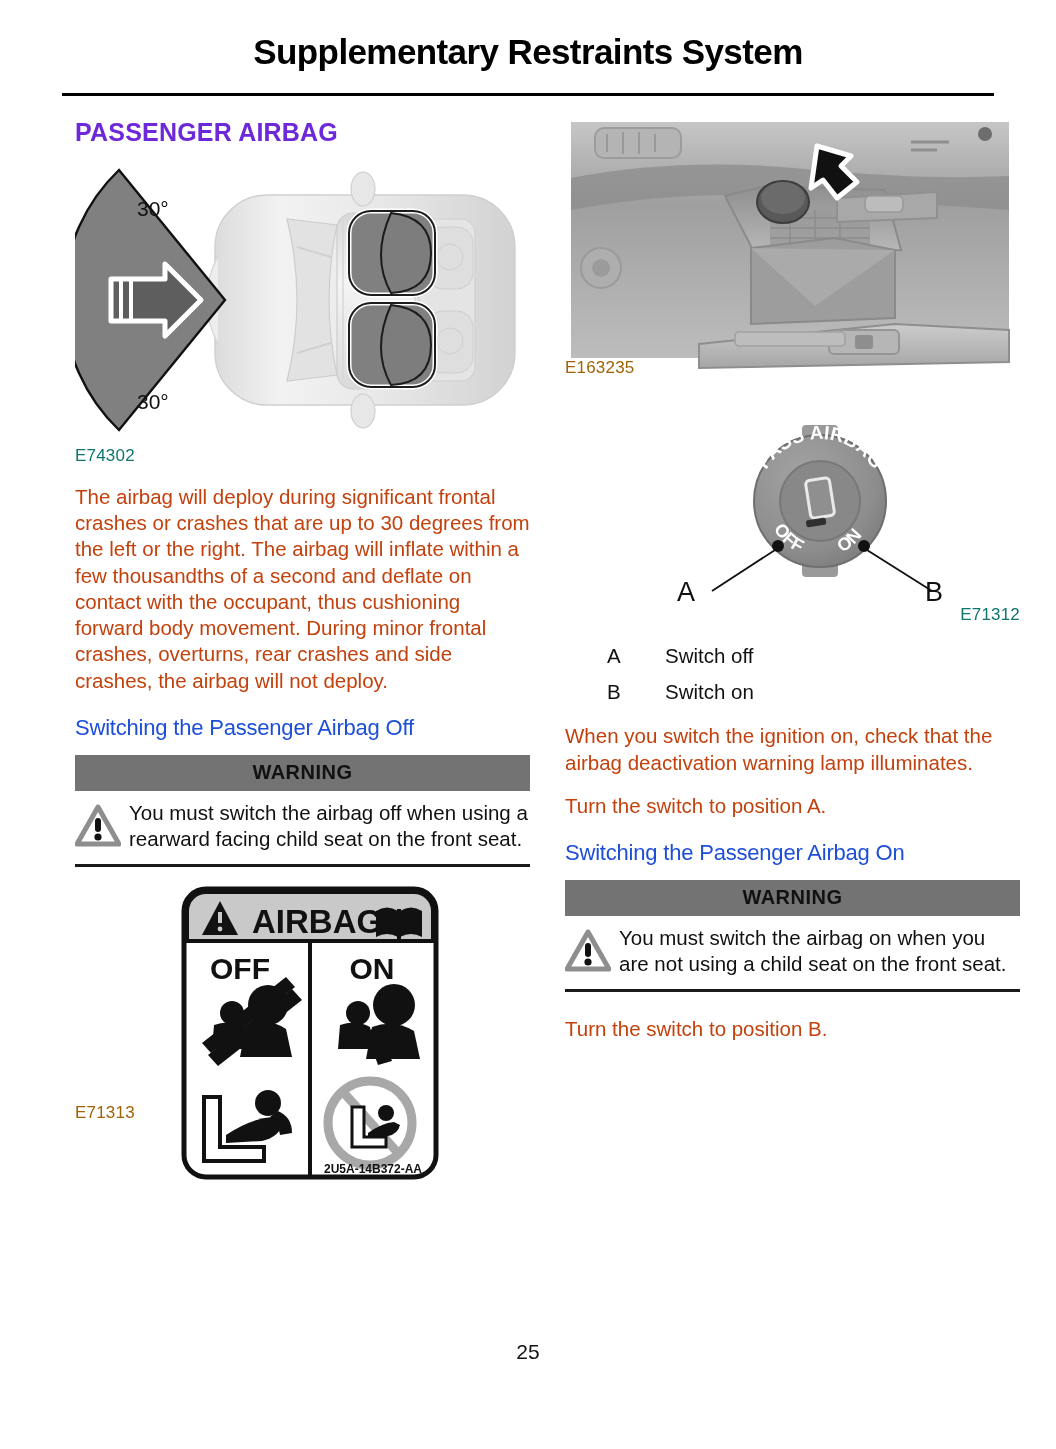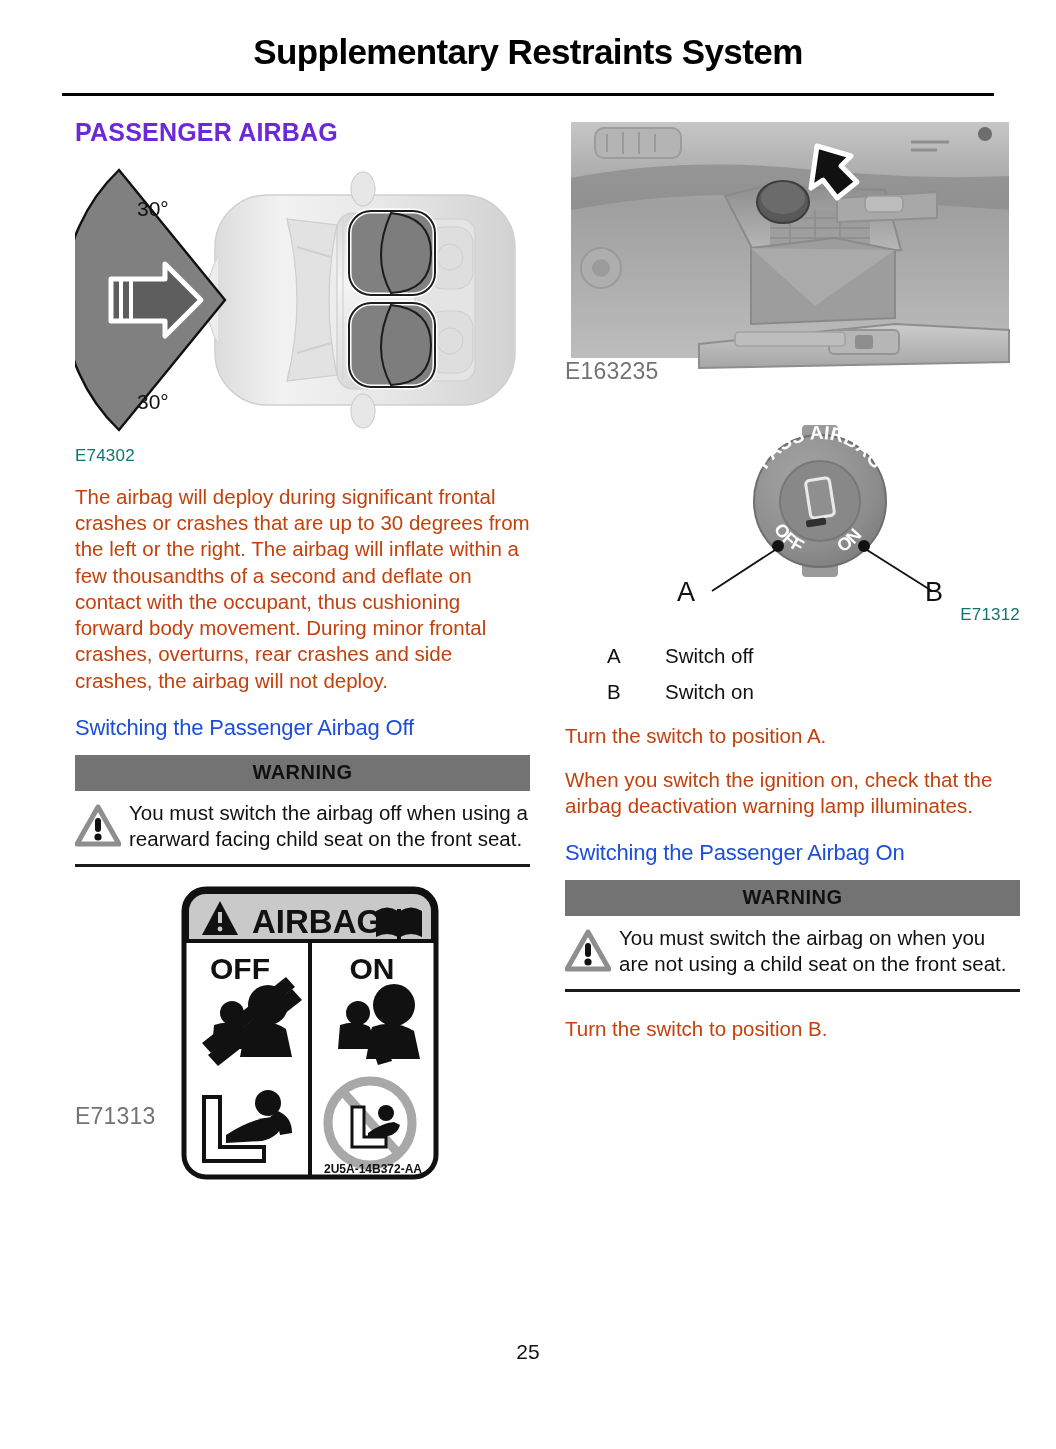--- a/index.html
+++ b/index.html
@@ -145,23 +145,23 @@
     left: 0;
     top: 1340px;
     width: 1056px;
     text-align: center;
     font-size: 21px;
     color: #111;
   }
 
   .figid-abs {
     position: absolute;
-    font-size: 23px;
+    font-size: 17px;
     letter-spacing: 0.2px;
-    color: #737373;
+    color: #a16207;
   }
 </style>
 </head>
 <body>
 
 <div class="page-header">
   <div class="title">Supplementary Restraints System</div>
 </div>
 <div class="header-rule"></div>
 
@@ -417,23 +417,23 @@
     <div class="defrow">
       <div class="defkey">A</div>
       <div class="defval">Switch off</div>
     </div>
     <div class="defrow">
       <div class="defkey">B</div>
       <div class="defval">Switch on</div>
     </div>
   </div>
 
+  <p class="body">When you switch the ignition on, check that the airbag deactivation warning lamp illuminates.</p>
+
   <p class="body">Turn the switch to position A.</p>
-
-  <p class="body">When you switch the ignition on, check that the airbag deactivation warning lamp illuminates.</p>
 
   <h3 class="sub-title">Switching the Passenger Airbag On</h3>
 
   <div>
     <div class="warning-bar">WARNING</div>
     <div class="warning-body">
       <div class="warning-icon">
         <svg width="46" height="44" viewBox="0 0 46 44">
           <path d="M23 3 L44 40 L2 40 Z" fill="none" stroke="#8e8e8e" stroke-width="5" stroke-linejoin="round"></path>
           <rect x="20" y="14" width="6" height="14" rx="3" fill="#111"></rect>

